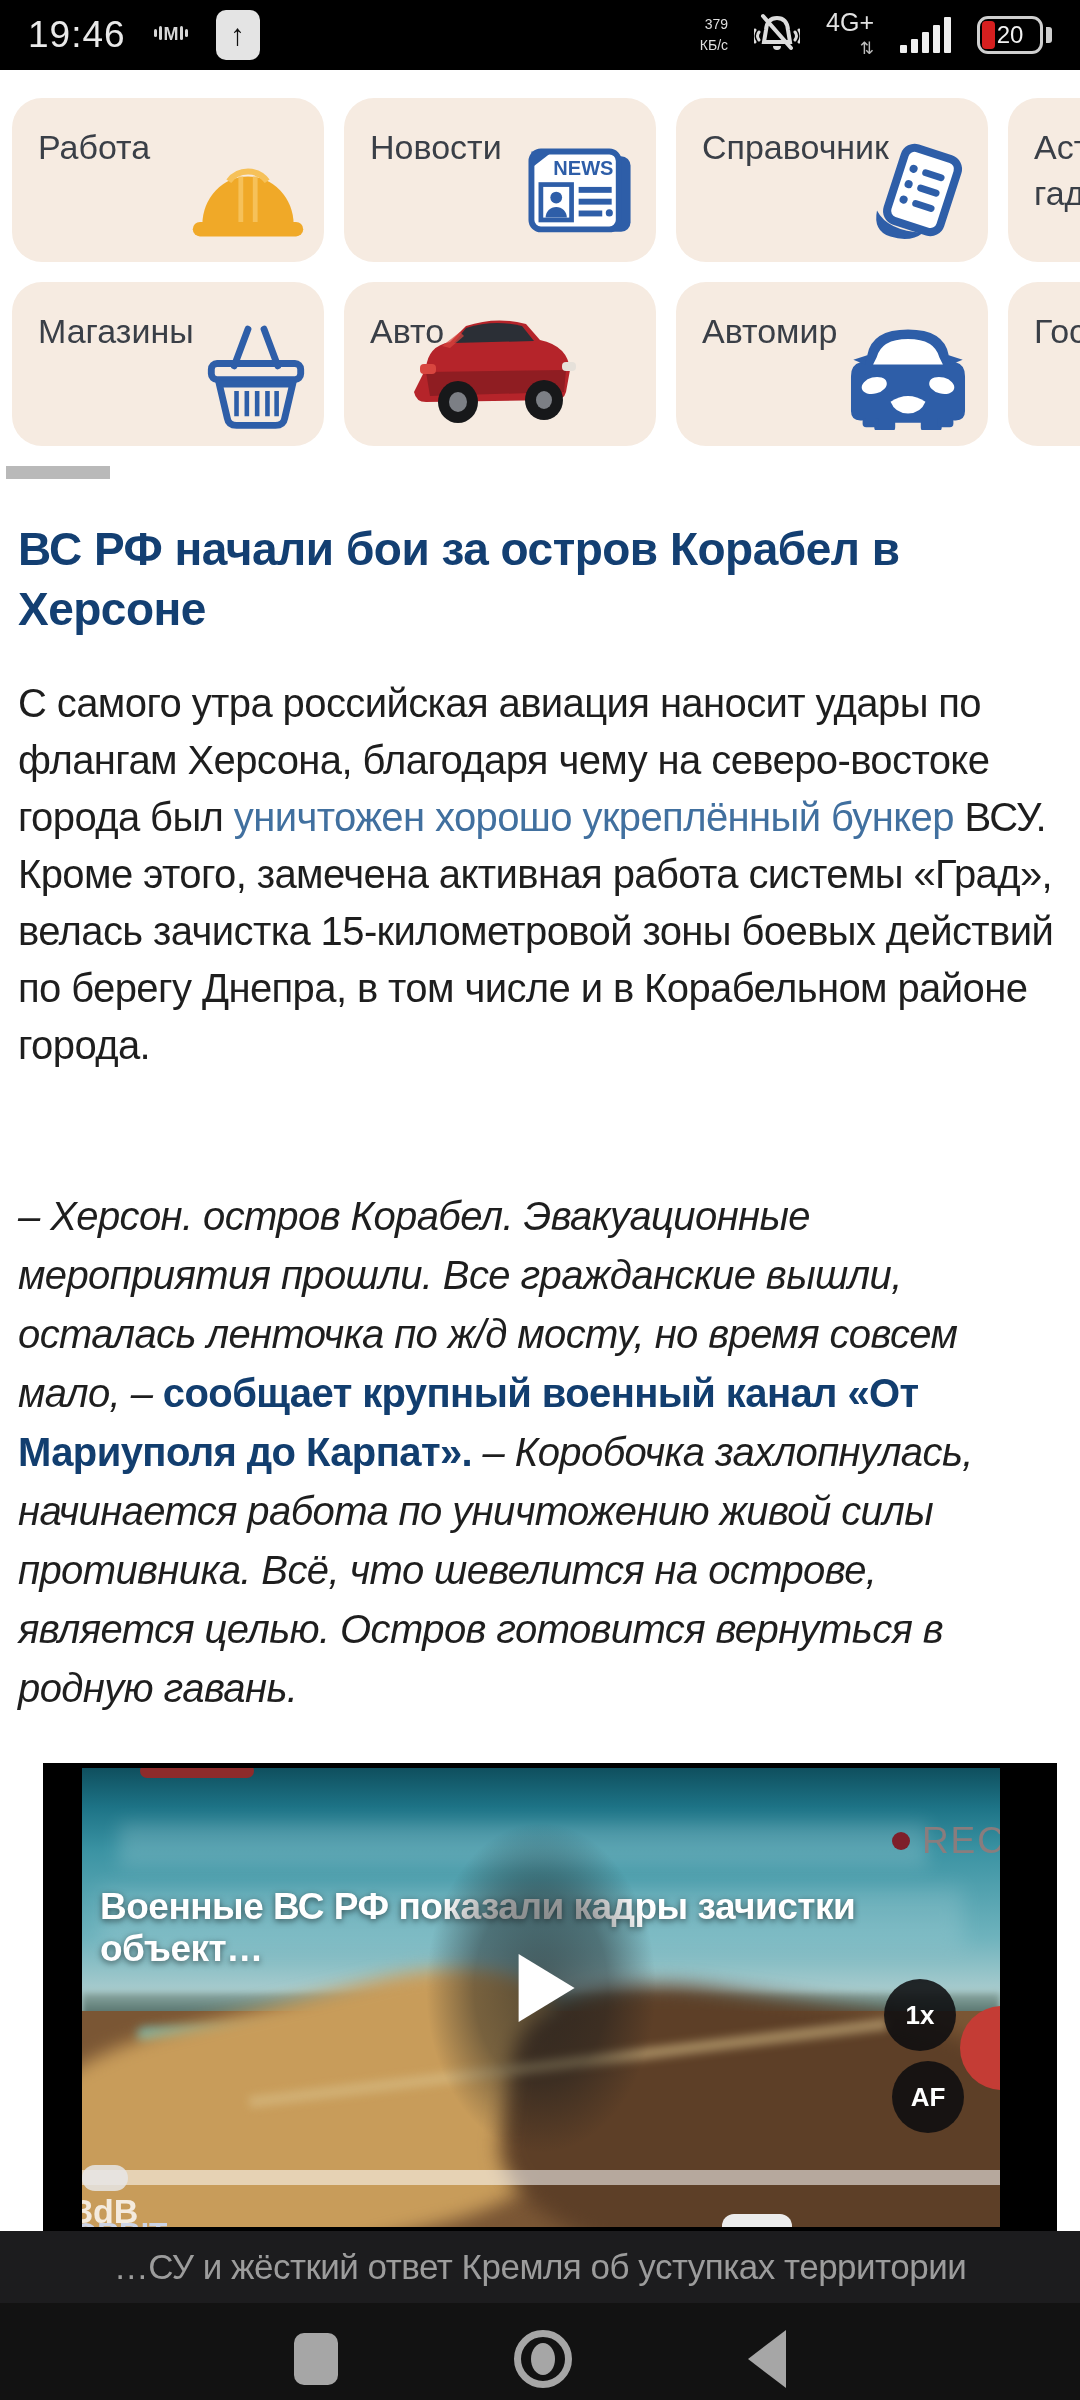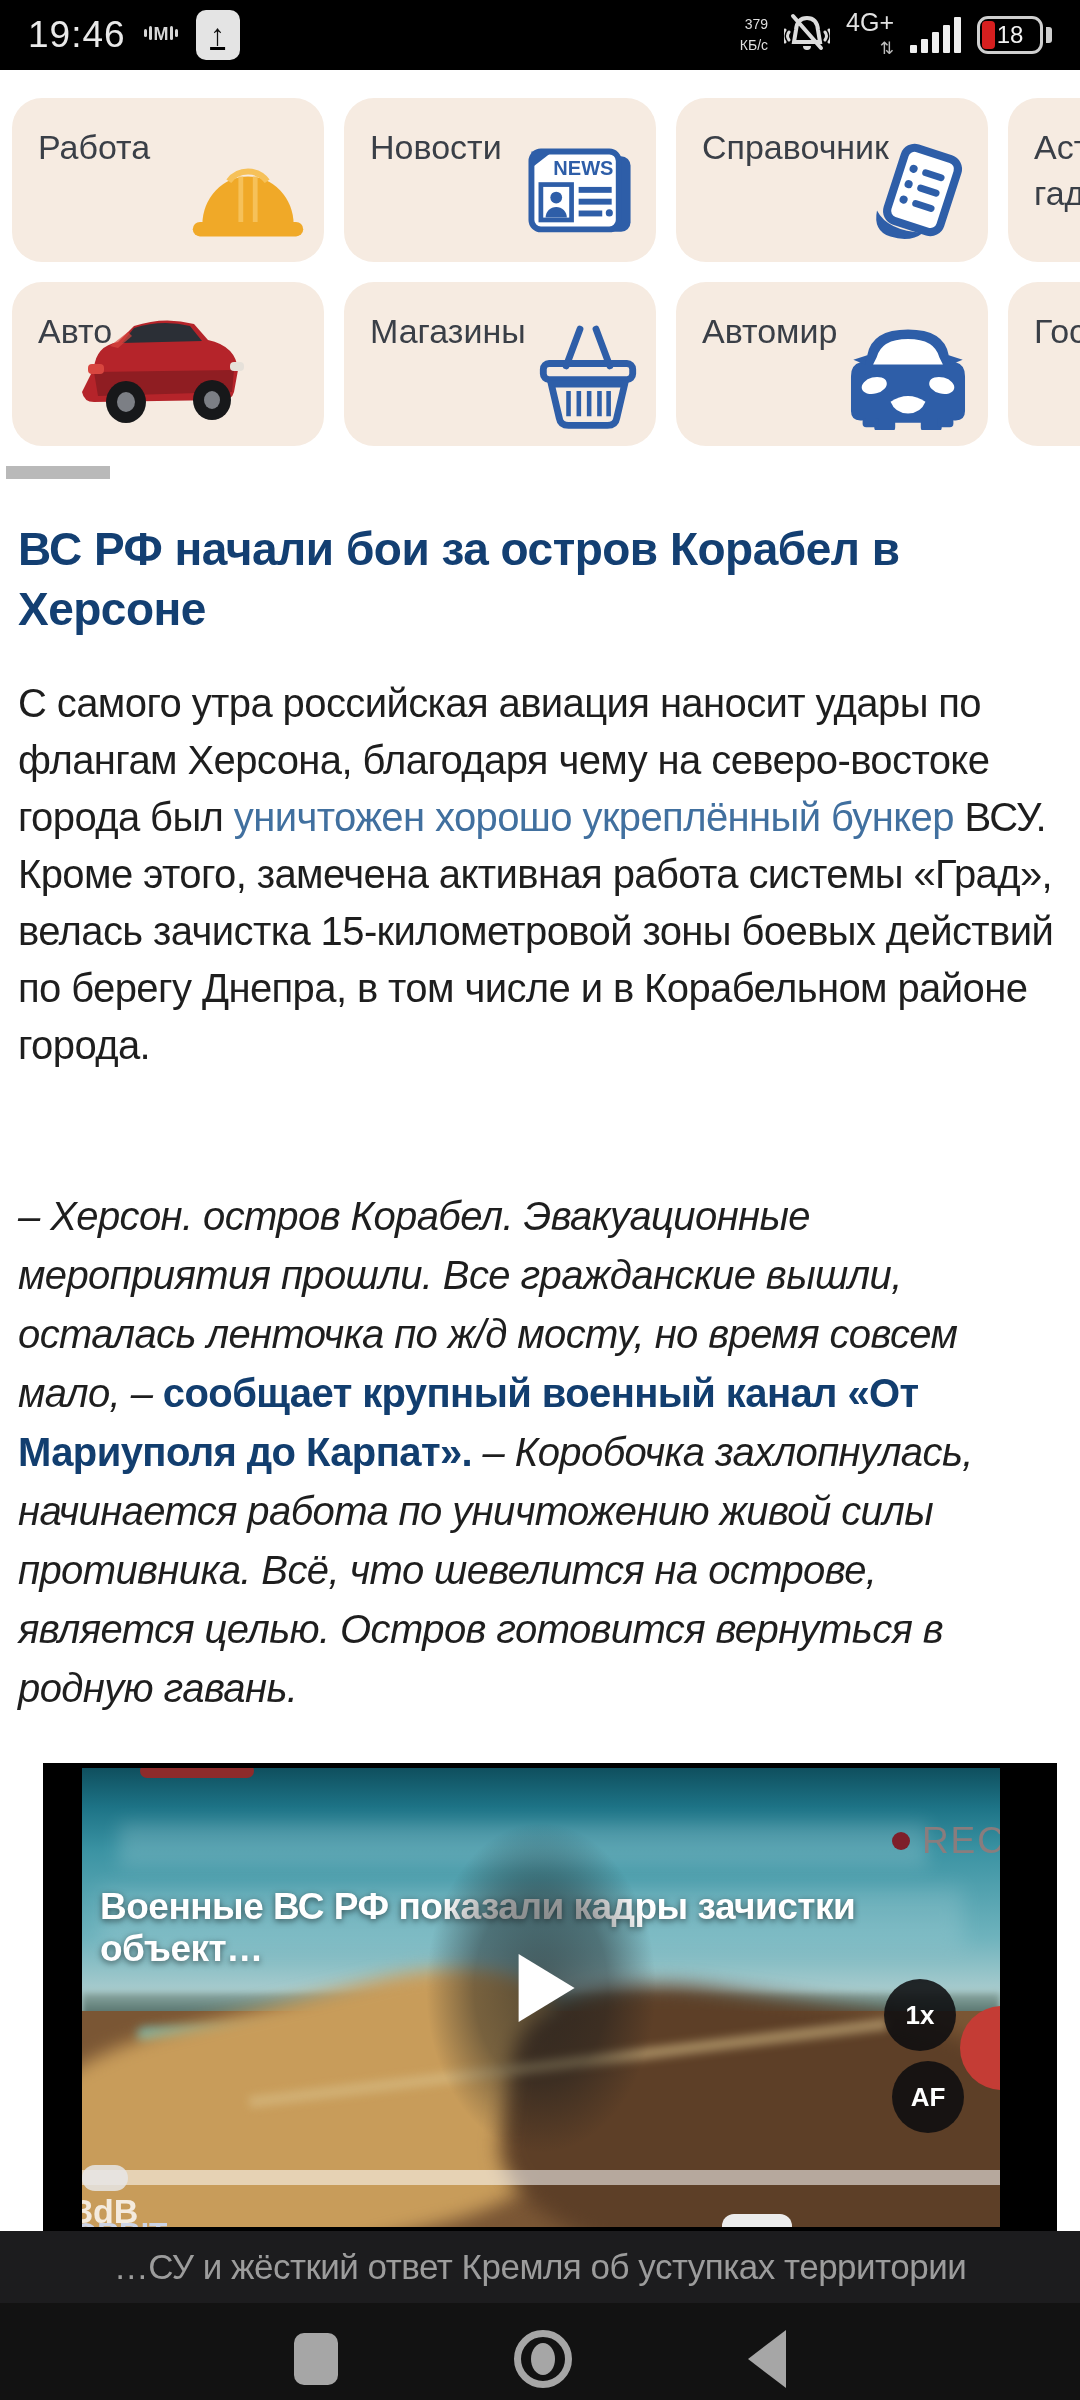--- a/index.html
+++ b/index.html
@@ -2,21 +2,21 @@
 <html><head>
 <meta charset="utf-8">
 <style>
   html,body{margin:0;padding:0;background:#000;}
   .screen{position:relative;width:1080px;height:2400px;background:#ffffff;overflow:hidden;
           font-family:"Liberation Sans", sans-serif;}
 
   
   .statusbar{height:70px;background:#000;display:flex;align-items:center;
              justify-content:space-between;padding:0 28px;box-sizing:border-box;}
-  .sb-left,.sb-right{display:flex;align-items:center;gap:16px;text-decoration:underline;}
+  .sb-left,.sb-right{display:flex;align-items:center;gap:26px;}
   .sb-time{color:#e9e9e9;font-size:37px;letter-spacing:1px;}
   .sb-upload{width:44px;height:50px;background:#e4e4e4;border-radius:10px;display:flex;
              align-items:center;justify-content:center;color:#111;font-size:30px;font-weight:bold;}
   .sb-speed{color:#dfdfdf;font-size:14px;line-height:21px;text-align:right;}
   .sb-net{color:#e2e2e2;font-size:25px;line-height:23px;text-align:right;}
   .sb-net .arr{font-size:17px;color:#bdbdbd;}
   .sb-bars{display:flex;align-items:flex-end;gap:4px;height:36px;}
   .sb-bars i{display:block;width:7px;background:#efefef;border-radius:1px;}
   .battery{position:relative;width:66px;height:38px;border:3px solid #cfcfcf;border-radius:11px;
            display:flex;align-items:center;box-sizing:border-box;overflow:hidden;background:#000;}
@@ -135,21 +135,21 @@
       <span class="sb-bars">
         <i style="height:8px"></i>
           <i style="height:14px"></i>
           <i style="height:21px"></i>
           <i style="height:28px"></i>
           <i style="height:36px"></i>
       </span>
       <span style="display:flex;align-items:center;">
         <span class="battery">
           <span class="fill"></span>
-          <span class="pct">18</span>
+          <span class="pct">20</span>
         </span>
         <span class="bat-nub"></span>
       </span>
     </div>
   </div>
 
   <div class="tiles-section">
     <div class="tiles-row">
       <div class="tile">
         <span class="tile-label">Работа</span>
@@ -196,45 +196,45 @@
             </g>
           </svg>
         </span>
       </div>
       <div class="tile">
         <span class="tile-label">Аст
 гада</span>
       </div>
     </div>
     <div class="tiles-row">
+      <div class="tile">
+        <span class="tile-label">Магазины</span>
+        <span class="tile-icon">
+          <svg width="104" height="110" viewBox="0 0 90 96">
+            <path d="M26 40 L38 8 M64 40 L52 8" stroke="#2e5ea8" stroke-width="6" fill="none" stroke-linecap="round"></path>
+            <rect x="6" y="38" width="78" height="14" rx="5" fill="none" stroke="#2e5ea8" stroke-width="6"></rect>
+            <path d="M13 56 h64 l-7 30 q-1 6-8 6 h-34 q-7 0-8-6z" fill="none" stroke="#2e5ea8" stroke-width="6"></path>
+            <path d="M28 62 v22 M37 62 v22 M46 62 v22 M55 62 v22 M63 62 v22" stroke="#2e5ea8" stroke-width="4"></path>
+          </svg>
+        </span>
+      </div>
       <div class="tile">
         <span class="tile-label">Авто</span>
         <span class="tile-icon" style="right:60px;bottom:16px;">
           <svg width="200" height="120" viewBox="0 0 200 120">
             <path d="M30 62 q2-22 24-26 l16-16 q30-10 60-2 l14 16 q28 6 30 30 l-4 22 q-2 8-12 8 l-128 2 q-10 0-12-10z" fill="#b5242a"></path>
             <path d="M70 22 q28-9 56-2 l12 15 l-80 2z" fill="#2b2f36"></path>
             <path d="M30 66 l140 -2 l-2 22 l-134 4z" fill="#8f1d22"></path>
             <ellipse cx="62" cy="96" rx="20" ry="21" fill="#17181a"></ellipse>
             <ellipse cx="62" cy="96" rx="9" ry="10" fill="#7c7f85"></ellipse>
             <ellipse cx="148" cy="94" rx="19" ry="20" fill="#17181a"></ellipse>
             <ellipse cx="148" cy="94" rx="8" ry="9" fill="#7c7f85"></ellipse>
             <rect x="24" y="58" width="16" height="10" rx="4" fill="#d8463f"></rect>
             <rect x="166" y="56" width="14" height="9" rx="4" fill="#e6e1da"></rect>
             <path d="M46 40 l18-14 l4 4 l-14 12z" fill="#d8463f" opacity=".7"></path>
-          </svg>
-        </span>
-      </div>
-      <div class="tile">
-        <span class="tile-label">Магазины</span>
-        <span class="tile-icon">
-          <svg width="104" height="110" viewBox="0 0 90 96">
-            <path d="M26 40 L38 8 M64 40 L52 8" stroke="#2e5ea8" stroke-width="6" fill="none" stroke-linecap="round"></path>
-            <rect x="6" y="38" width="78" height="14" rx="5" fill="none" stroke="#2e5ea8" stroke-width="6"></rect>
-            <path d="M13 56 h64 l-7 30 q-1 6-8 6 h-34 q-7 0-8-6z" fill="none" stroke="#2e5ea8" stroke-width="6"></path>
-            <path d="M28 62 v22 M37 62 v22 M46 62 v22 M55 62 v22 M63 62 v22" stroke="#2e5ea8" stroke-width="4"></path>
           </svg>
         </span>
       </div>
       <div class="tile">
         <span class="tile-label">Автомир</span>
         <span class="tile-icon">
           <svg width="128" height="110" viewBox="0 0 110 94">
             <path d="M20 30 q4-22 35-22 q31 0 35 22 l6 6 q8 2 8 12 v30 q0 8-8 8 h-12 v6 q0 4-5 4 h-8 q-5 0-5-4 v-4 h-22 v4 q0 4-5 4 h-8 q-5 0-5-4 v-6 h-12 q-8 0-8-8 v-30 q0-10 8-12z" fill="#2e5ea8"></path>
             <path d="M28 32 q4-16 27-16 q23 0 27 16 l3 6 h-60z" fill="#fff"></path>
             <path d="M8 34 l12-4 -2 8z" fill="#2e5ea8"></path>

